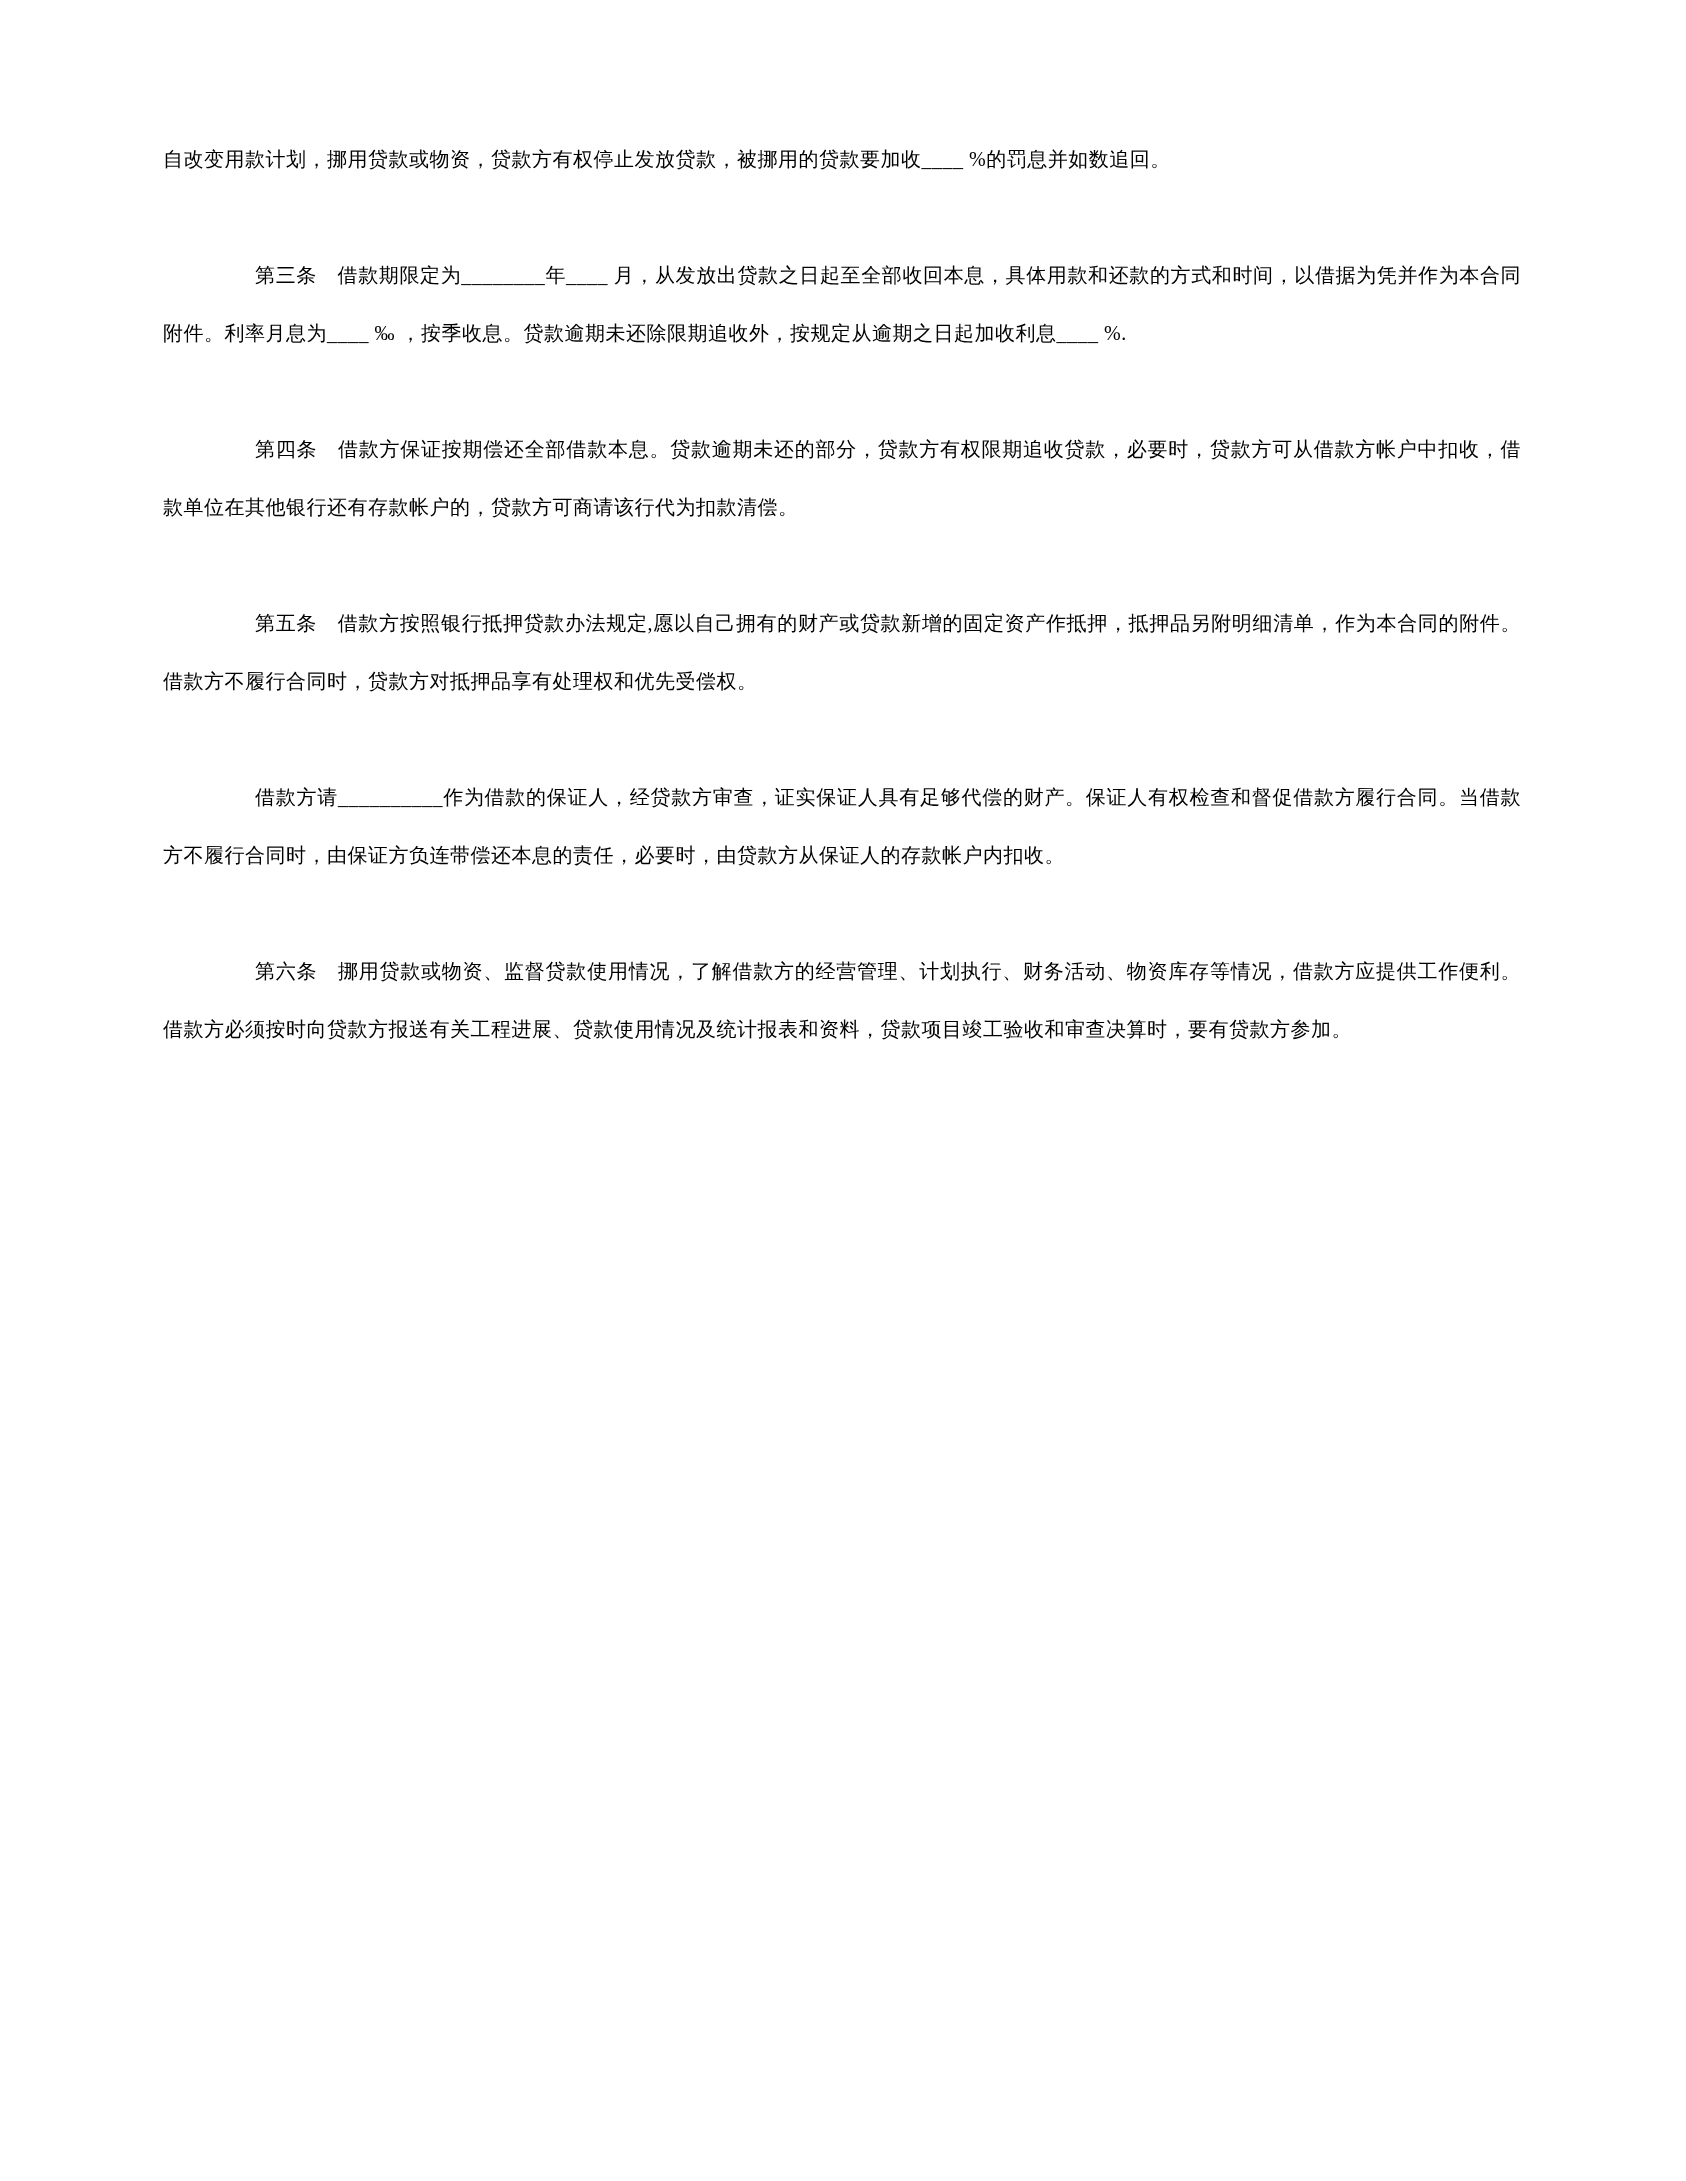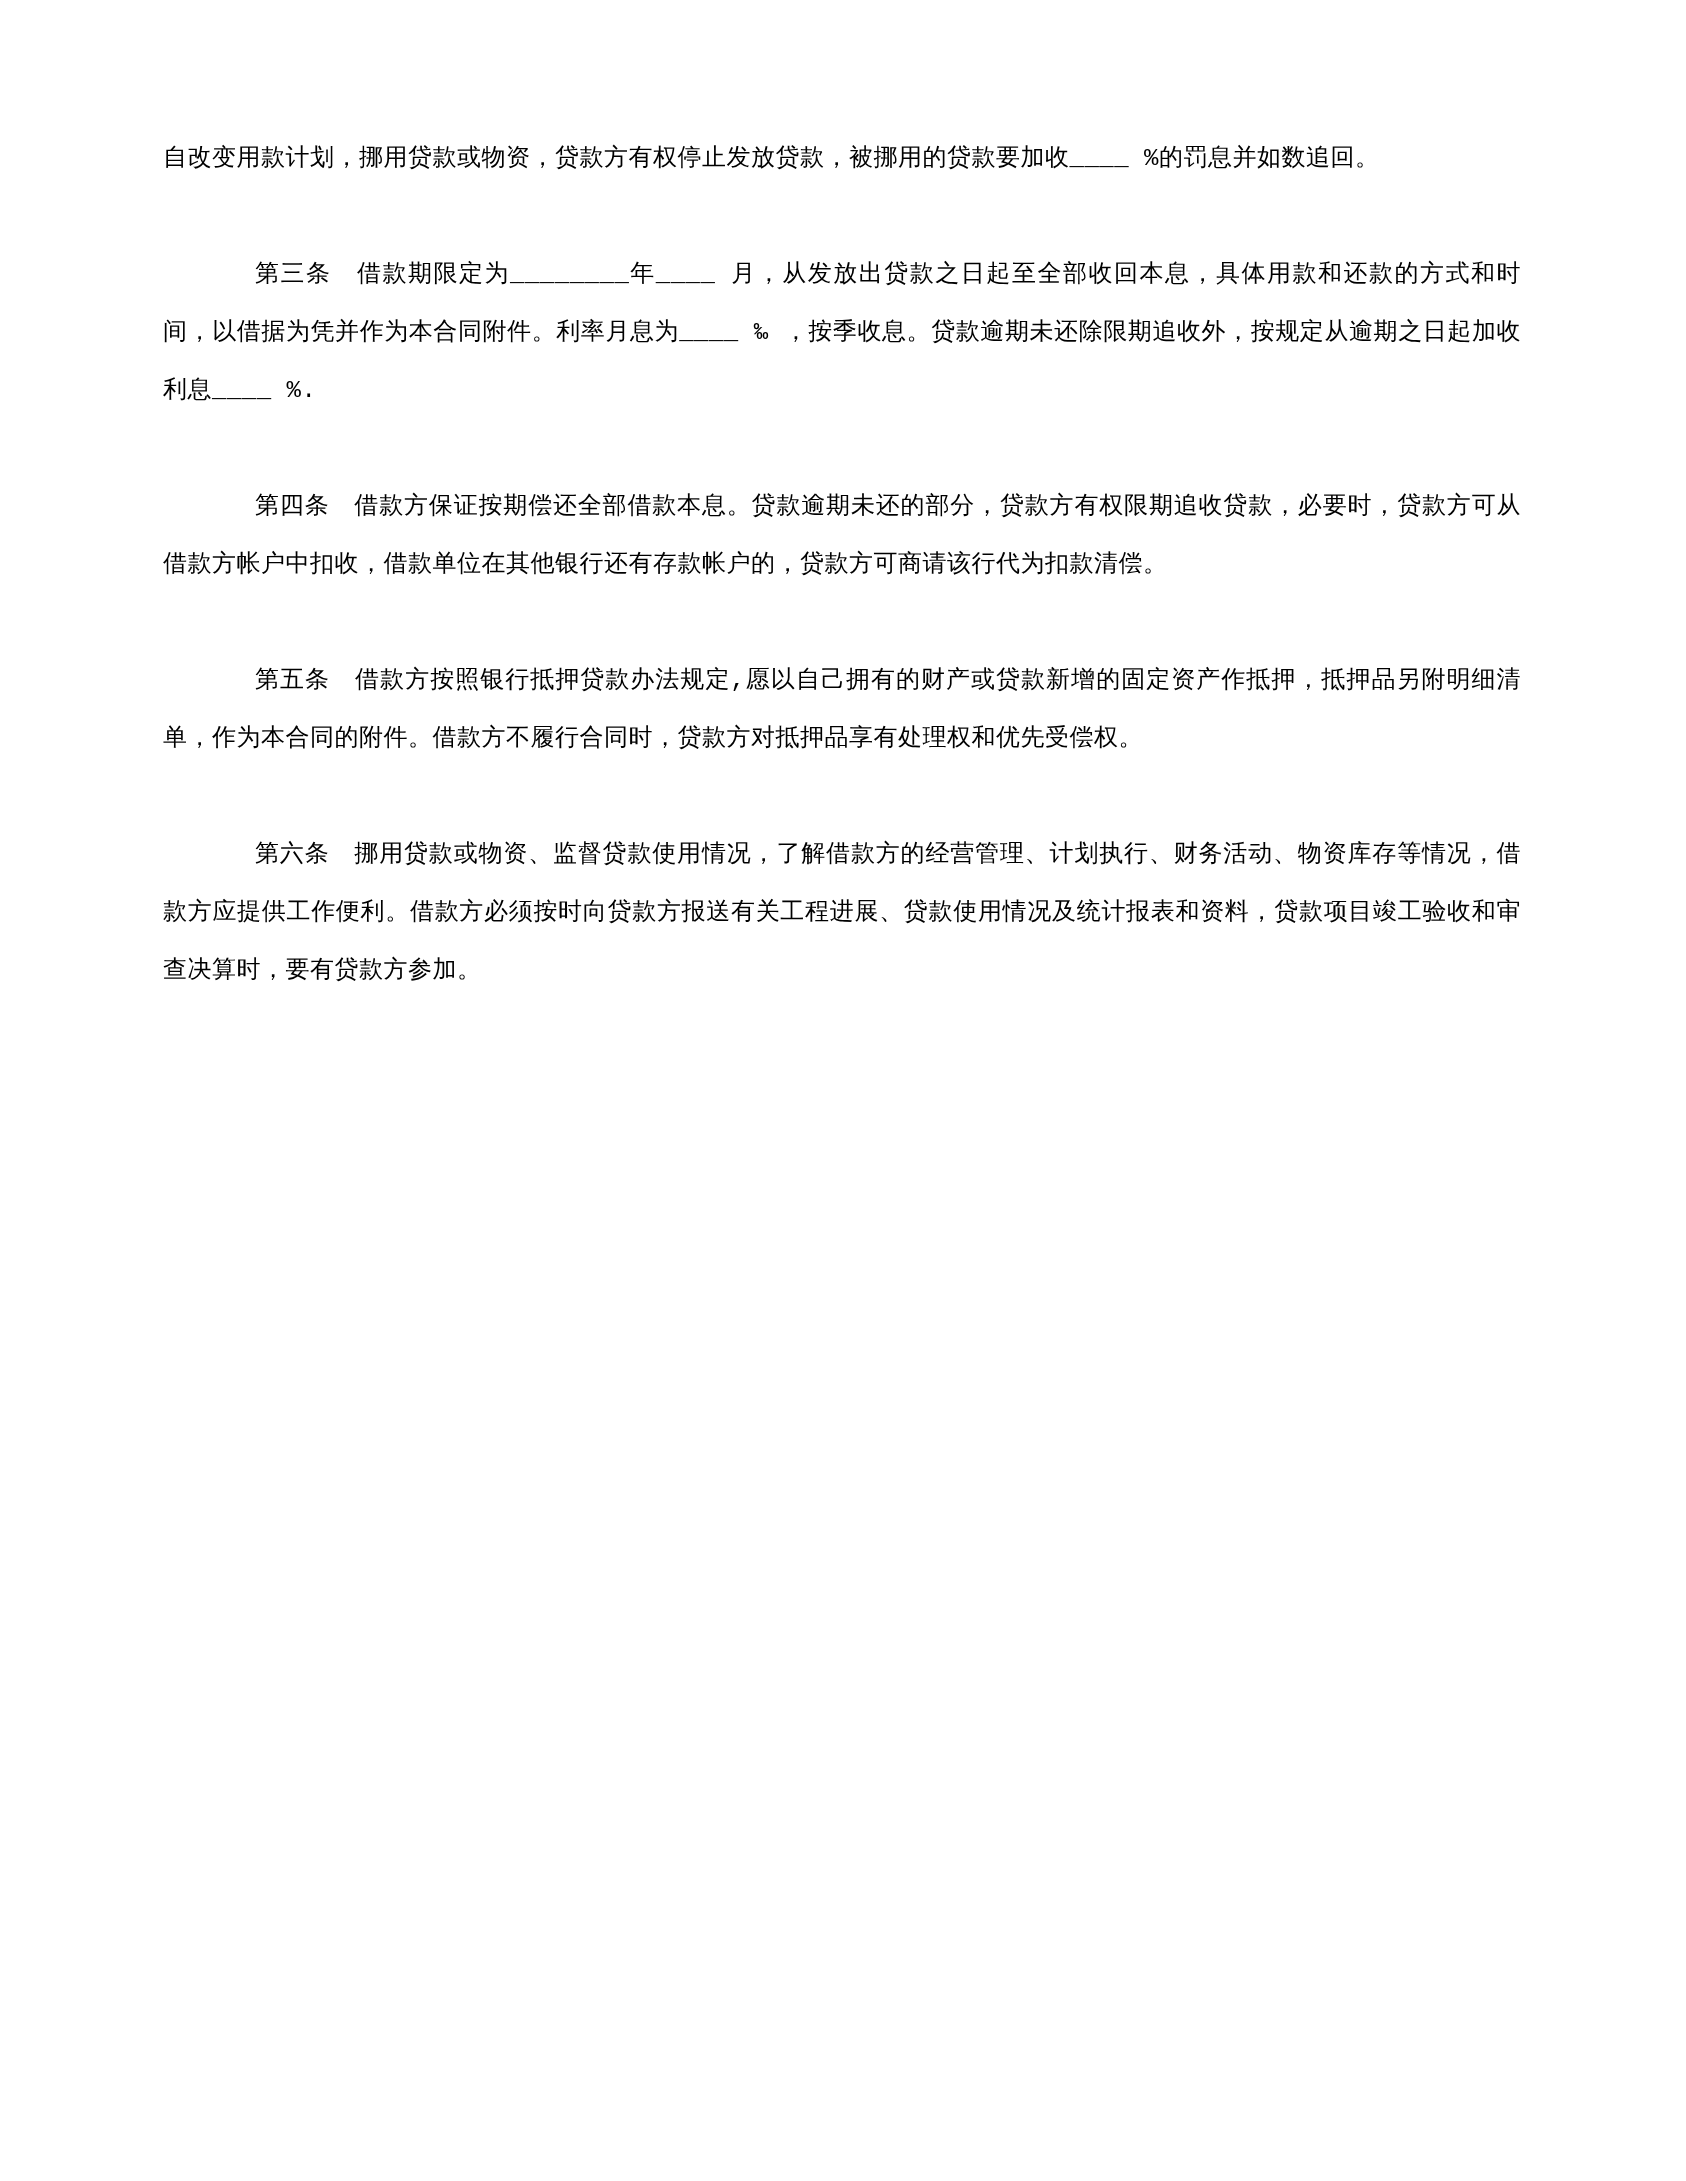--- a/index.html
+++ b/index.html
@@ -7,22 +7,22 @@
     padding: 0;
     background: #ffffff;
   }
   .page {
     position: relative;
     width: 1684px;
     min-height: 2182px;
     box-sizing: border-box;
     padding: 130px 163px 110px 163px;
     background: #ffffff;
-    font-family: Liberation Mono, monospace;
-    font-size: 24px;
+    font-family: Liberation Serif, serif;
+    font-size: 20px;
     line-height: 58px;
     color: #000000;
   }
   .para {
     margin: 0 0 58px 0;
     text-align: justify;
     letter-spacing: 0.5px;
     word-break: break-all;
   }
   .para.indent {
@@ -37,17 +37,18 @@
 
 <div class="page">
   <p class="para">自改变用款计划，挪用贷款或物资，贷款方有权停止发放贷款，被挪用的贷款要加收____ %的罚息并如数追回。</p>
 
   <p class="para indent">第三条　借款期限定为________年____ 月，从发放出贷款之日起至全部收回本息，具体用款和还款的方式和时间，以借据为凭并作为本合同附件。利率月息为____ ‰ ，按季收息。贷款逾期未还除限期追收外，按规定从逾期之日起加收利息____ %.</p>
 
   <p class="para indent">第四条　借款方保证按期偿还全部借款本息。贷款逾期未还的部分，贷款方有权限期追收贷款，必要时，贷款方可从借款方帐户中扣收，借款单位在其他银行还有存款帐户的，贷款方可商请该行代为扣款清偿。</p>
 
   <p class="para indent">第五条　借款方按照银行抵押贷款办法规定,愿以自己拥有的财产或贷款新增的固定资产作抵押，抵押品另附明细清单，作为本合同的附件。借款方不履行合同时，贷款方对抵押品享有处理权和优先受偿权。</p>
 
+  <p class="para indent">借款方请__________作为借款的保证人，经贷款方审查，证实保证人具有足够代偿的财产。保证人有权检查和督促借款方履行合同。当借款方不履行合同时，由保证方负连带偿还本息的责任，必要时，由贷款方从保证人的存款帐户内扣收。</p>
 
   <p class="para indent">第六条　挪用贷款或物资、监督贷款使用情况，了解借款方的经营管理、计划执行、财务活动、物资库存等情况，借款方应提供工作便利。借款方必须按时向贷款方报送有关工程进展、贷款使用情况及统计报表和资料，贷款项目竣工验收和审查决算时，要有贷款方参加。</p>
 
 </div>
 
 
 </body></html>

